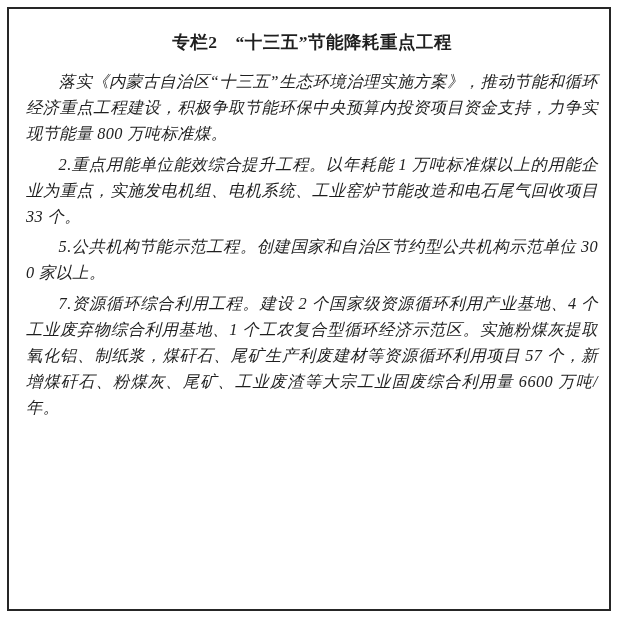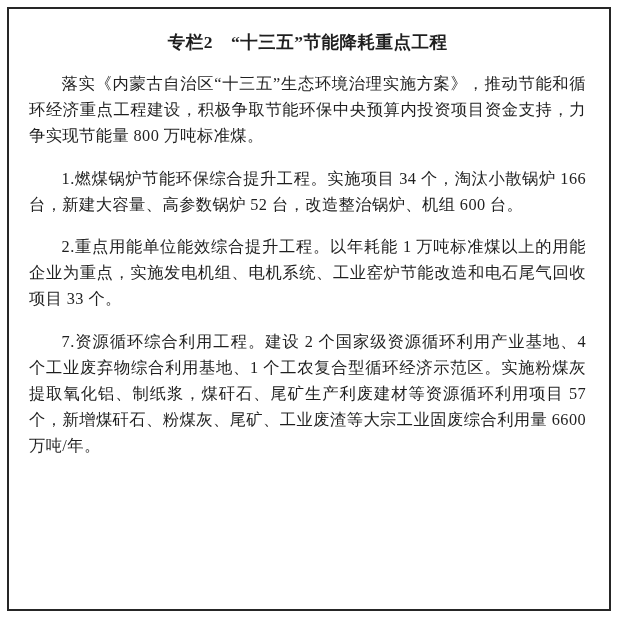--- a/index.html
+++ b/index.html
@@ -18,48 +18,49 @@
   }
   .panel {
     position: absolute;
     left: 7px;
     top: 7px;
     width: 604px;
     height: 604px;
     box-sizing: border-box;
     border: 2px solid var(--border-color, #262626);
     background: #ffffff;
-    padding: 12px 7px 0 4px;
+    padding: 12px 7px 0 13px;
     overflow: hidden;
   }
   .title {
     margin: 8px 0 14px 0;
     text-align: center;
     font-size: 17.5px;
     font-weight: bold;
     line-height: 26px;
     letter-spacing: 0.5px;
   }
   .para {
-    margin: 16px;
+    margin: 4px;
     text-indent: 2em;
     font-size: 16.3px;
     line-height: 26.2px;
     letter-spacing: 0.4px;
     text-align: justify;
     text-justify: inter-ideograph;
     word-break: break-all;
+    font-style: italic;
   }
 </style>
 </head>
 <body>
 
 <div class="page">
   <div class="panel">
     <h1 class="title">专栏2　“十三五”节能降耗重点工程</h1>
     <div>
         <p class="para">落实《内蒙古自治区“十三五”生态环境治理实施方案》，推动节能和循环经济重点工程建设，积极争取节能环保中央预算内投资项目资金支持，力争实现节能量 800 万吨标准煤。</p>
-        <p class="para">1.燃煤锅炉节能环保综合提升工程。实施项目 34 个，淘汰小散锅炉 166 台，新建大容量、高参数锅炉 52 台，改造整治锅炉、机组 600 台。</p>
         <p class="para">2.重点用能单位能效综合提升工程。以年耗能 1 万吨标准煤以上的用能企业为重点，实施发电机组、电机系统、工业窑炉节能改造和电石尾气回收项目 33 个。</p>
+        <p class="para">5.公共机构节能示范工程。创建国家和自治区节约型公共机构示范单位 300 家以上。</p>
         <p class="para">7.资源循环综合利用工程。建设 2 个国家级资源循环利用产业基地、4 个工业废弃物综合利用基地、1 个工农复合型循环经济示范区。实施粉煤灰提取氧化铝、制纸浆，煤矸石、尾矿生产利废建材等资源循环利用项目 57 个，新增煤矸石、粉煤灰、尾矿、工业废渣等大宗工业固废综合利用量 6600 万吨/年。</p>
       </div>
   </div>
 </div>
 
 </body></html>

